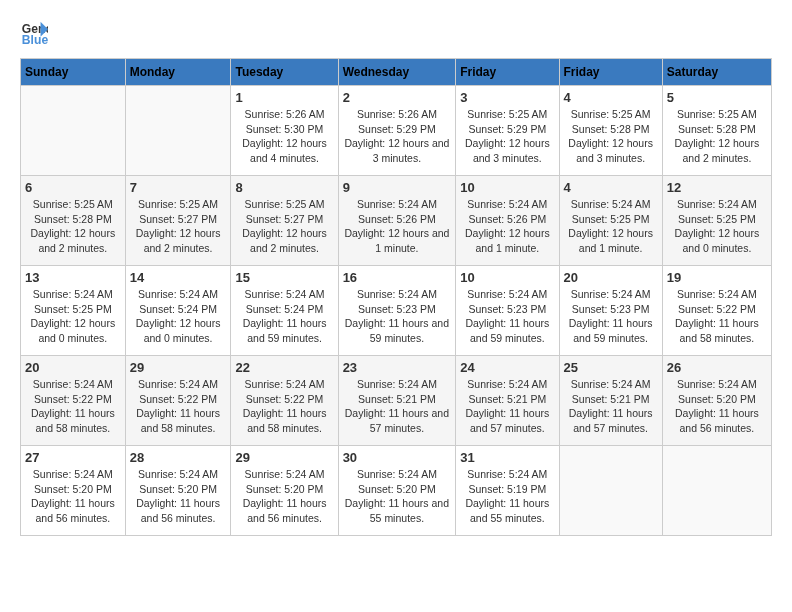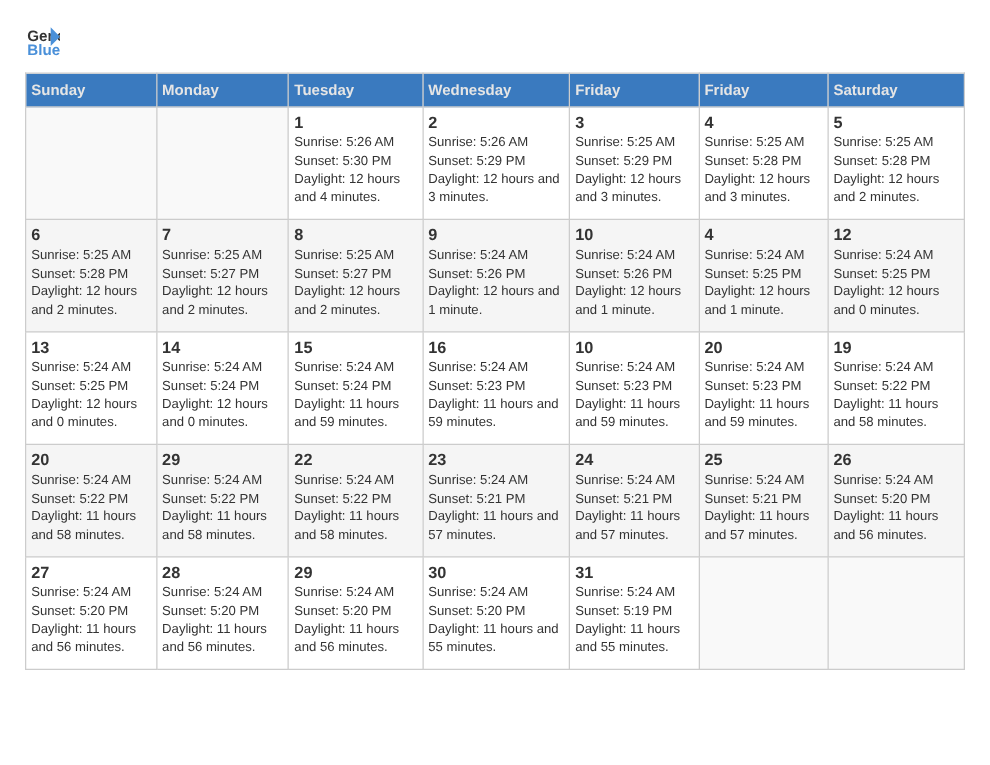--- a/index.html
+++ b/index.html
@@ -38,21 +38,21 @@
       font-size: 16px;
       color: #555;
     }
     table {
       width: 100%;
       border-collapse: collapse;
       font-size: 11px;
     }
     thead th {
       background-color: #3a7abf;
-      color: #e5e5e5;
+      color: #000000;
       padding: 6px 4px;
       text-align: left;
       font-size: 12px;
       font-weight: bold;
       border: 1px solid #ccc;
     }
     tbody td {
       border: 1px solid #ccc;
       vertical-align: top;
       padding: 4px;
@@ -66,20 +66,21 @@
     }
     .day-number {
       font-size: 13px;
       font-weight: bold;
       margin-bottom: 2px;
     }
     .day-info {
       font-size: 10.5px;
       line-height: 1.4;
       color: #333;
+      text-align: center;
     }
     .empty {
       background: #f9f9f9;
     }
   </style>
 </head>
 <body>
 
 <div class="header">
   <div class="logo">

